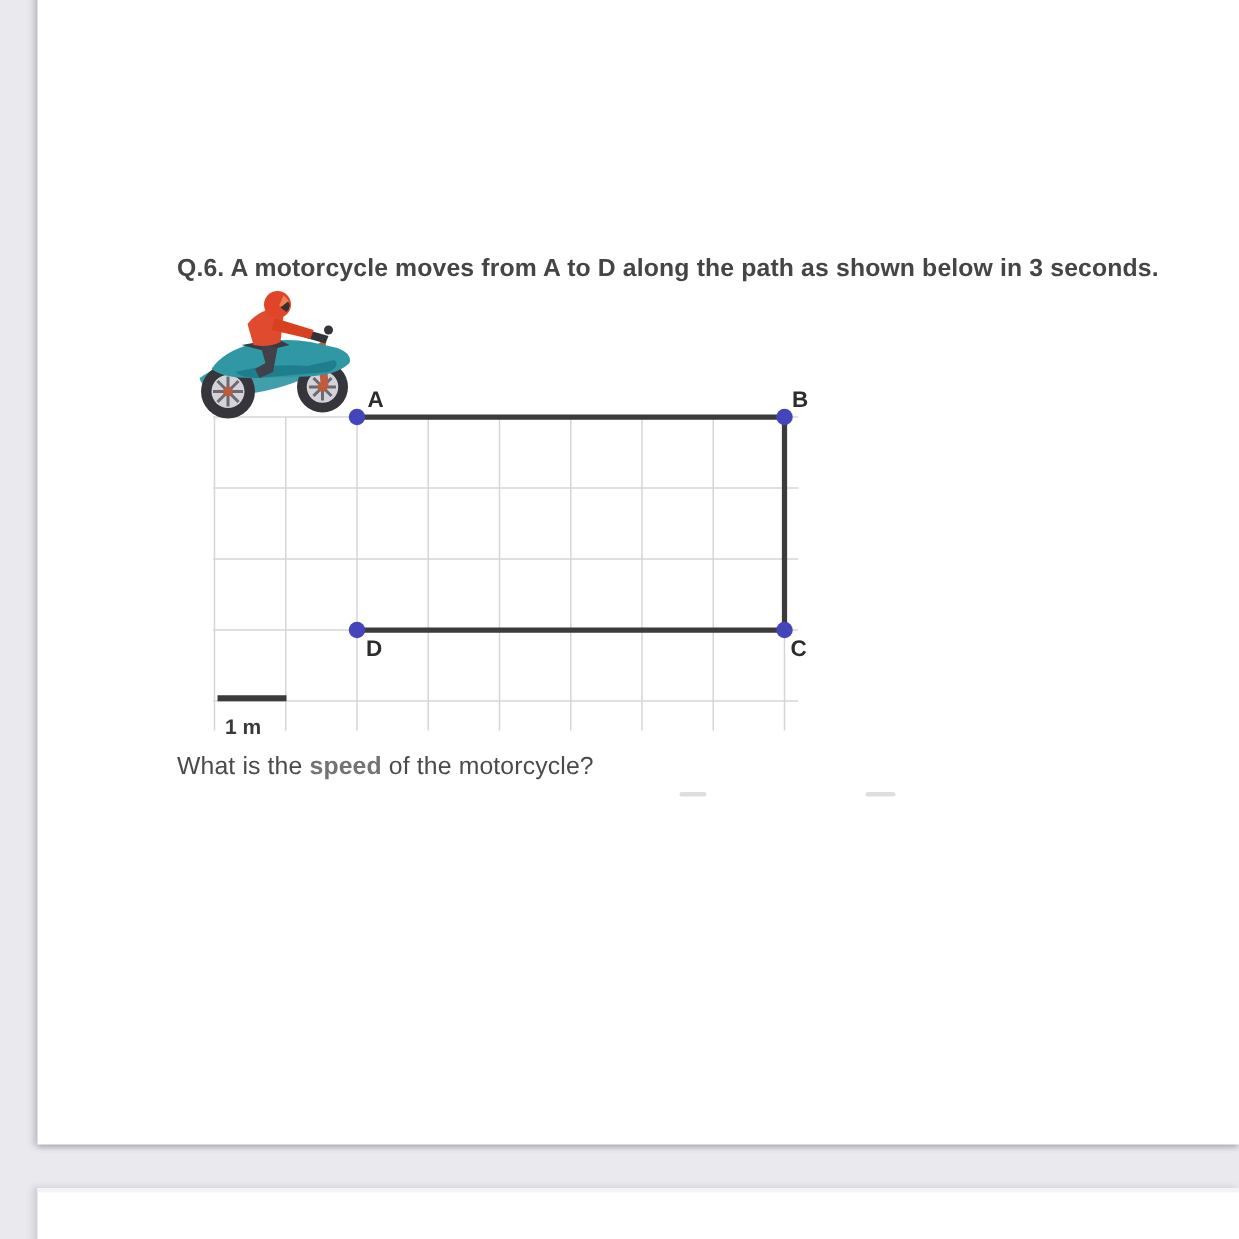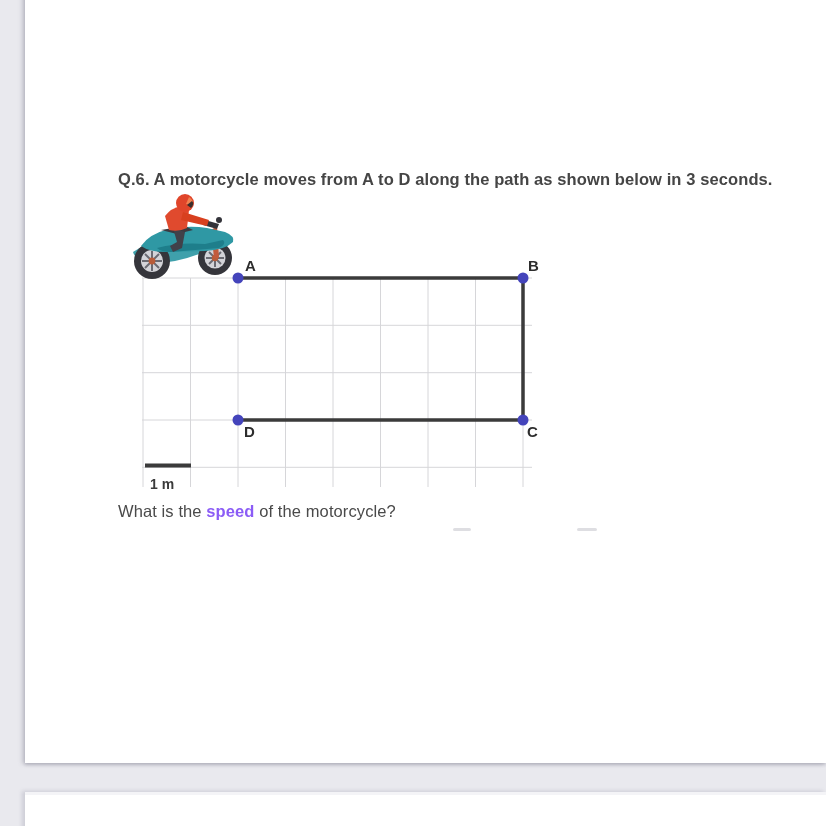--- a/index.html
+++ b/index.html
@@ -40,21 +40,21 @@
   .prompt-line {
     position: absolute;
     left: 93px; top: 507px;
     font-size: 16.5px;
     line-height: 21px;
     color: #4a4a4a;
     font-weight: 500;
     letter-spacing: 0.1px;
     white-space: nowrap;
   }
-  .prompt-bold { font-weight: 700; color: #8b5cf6; }
+  .prompt-bold { font-weight: 700; color: #737373; }
 
   .motorcycle-illustration {
     position: absolute; left: 102px; top: 196px;
     width: 136px; height: 95px;
   }
   .path-diagram {
     position: absolute; left: 95px; top: 255px;
     width: 445px; height: 246px;
   }
 

